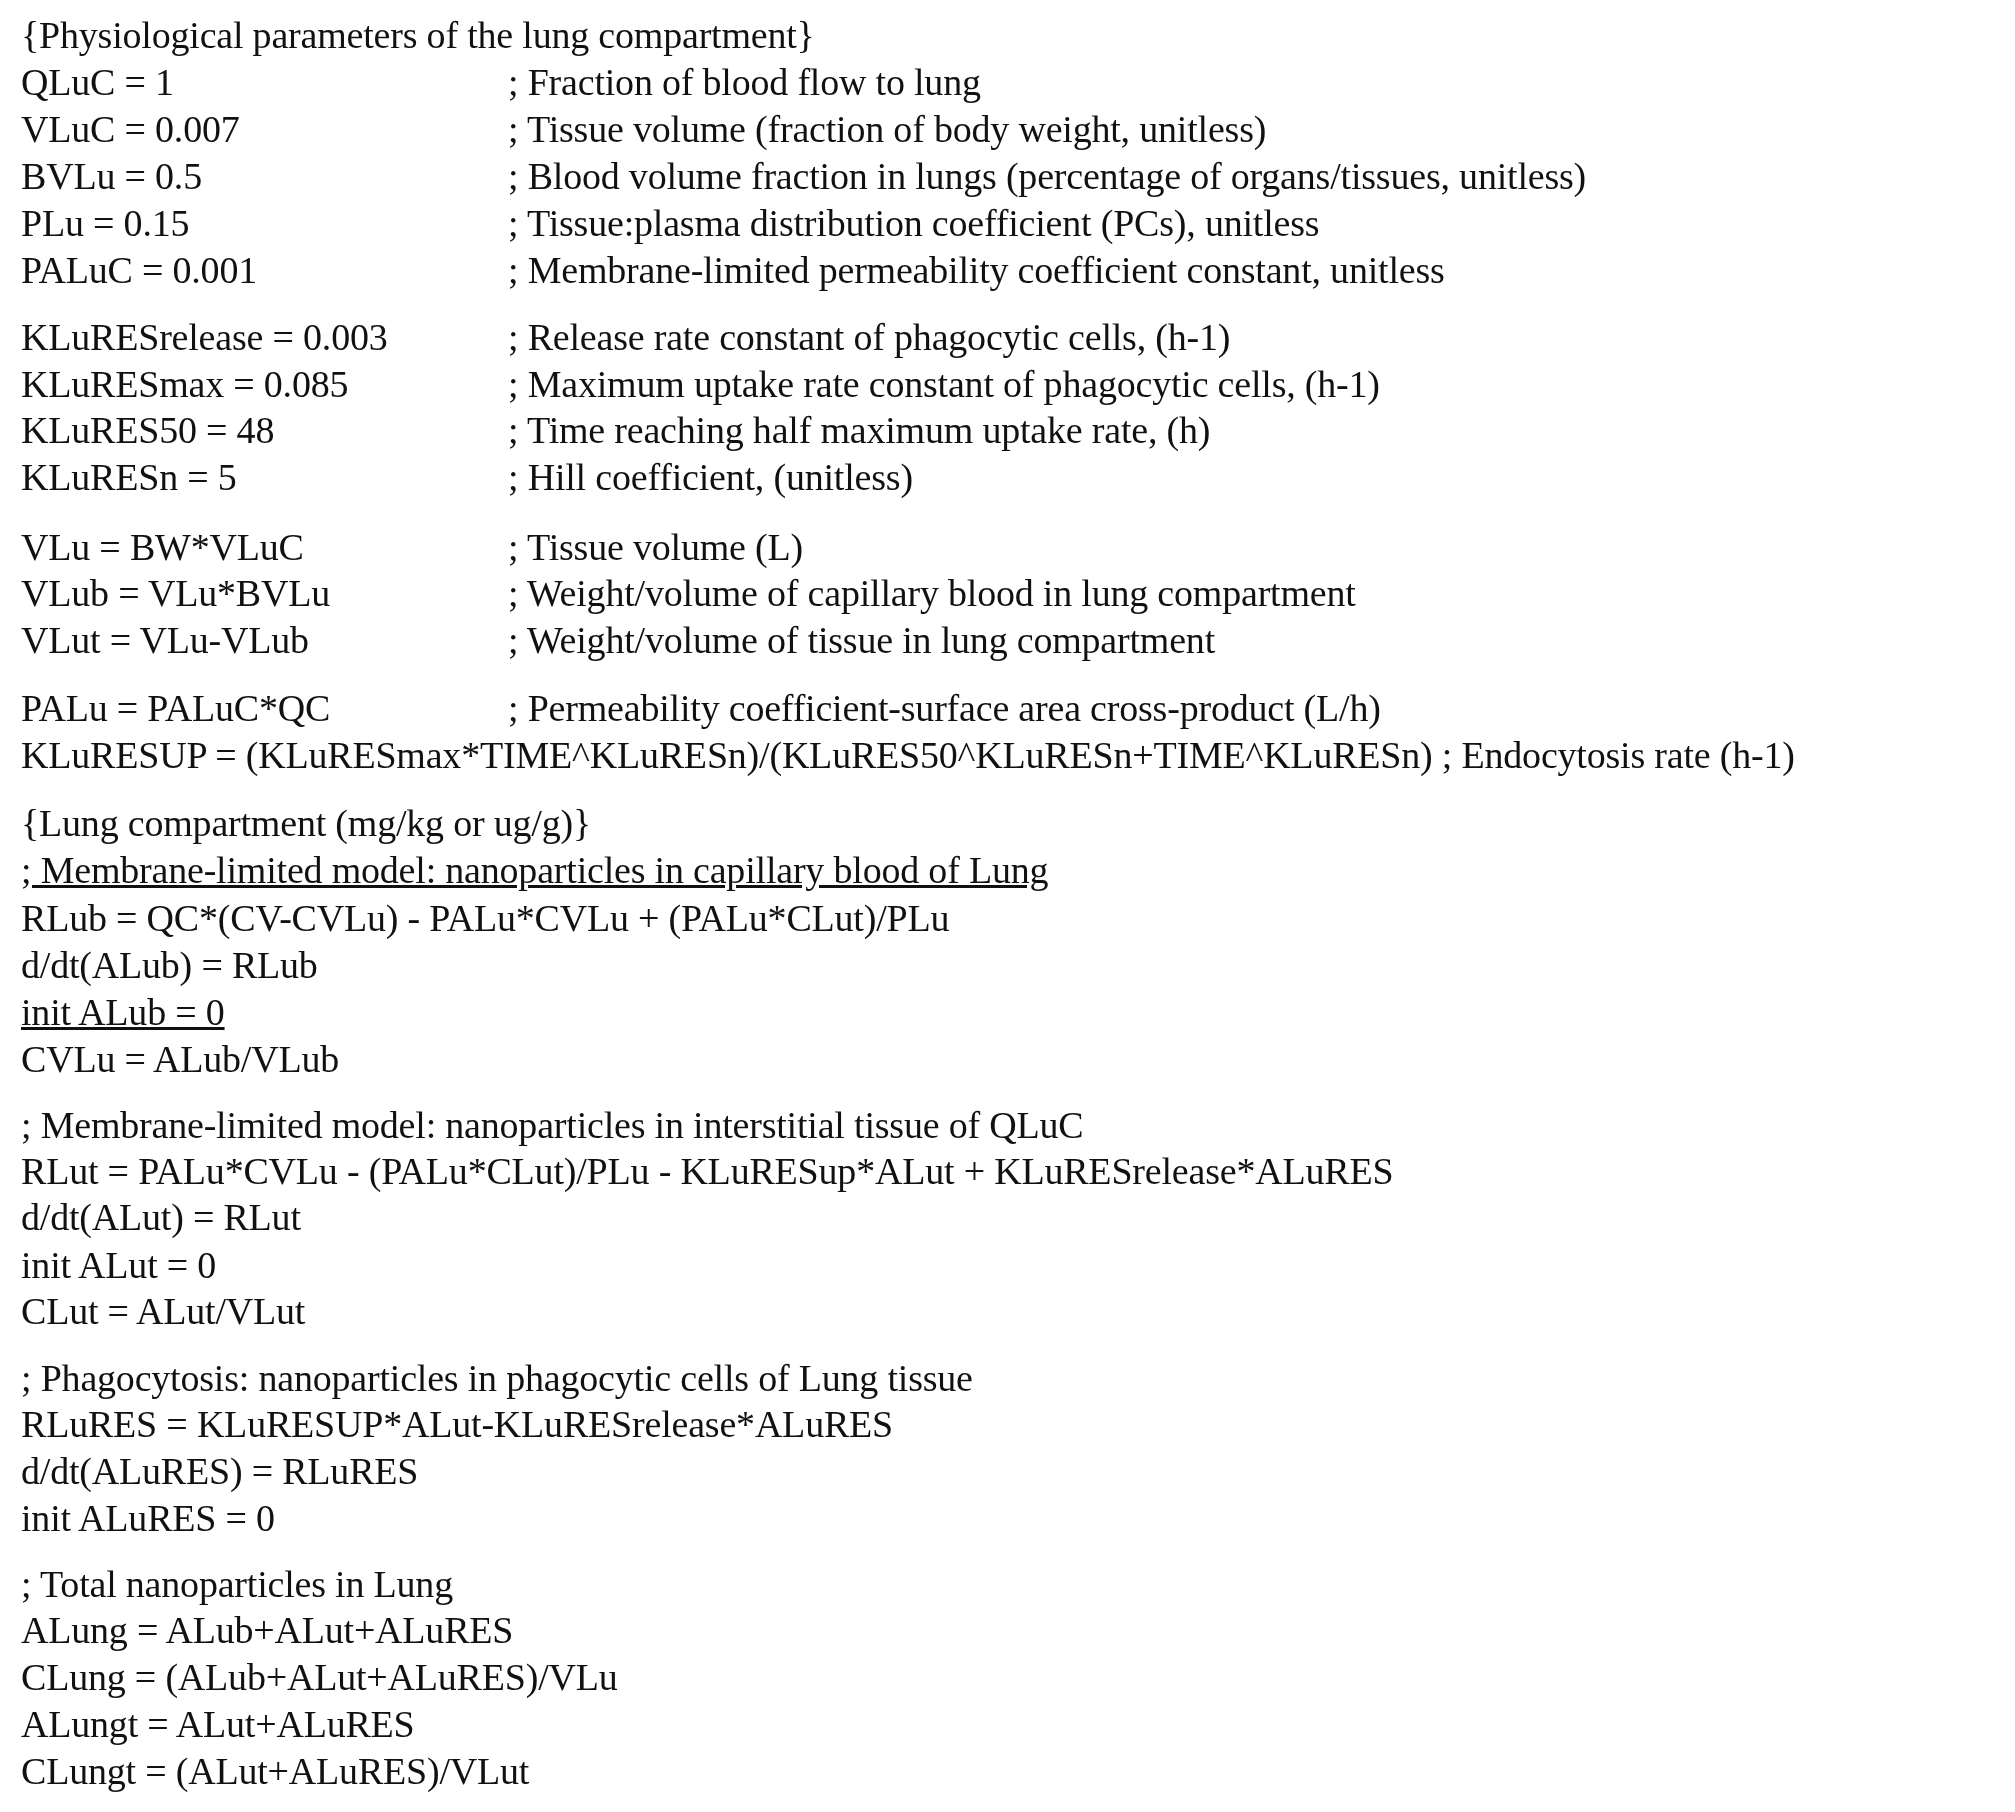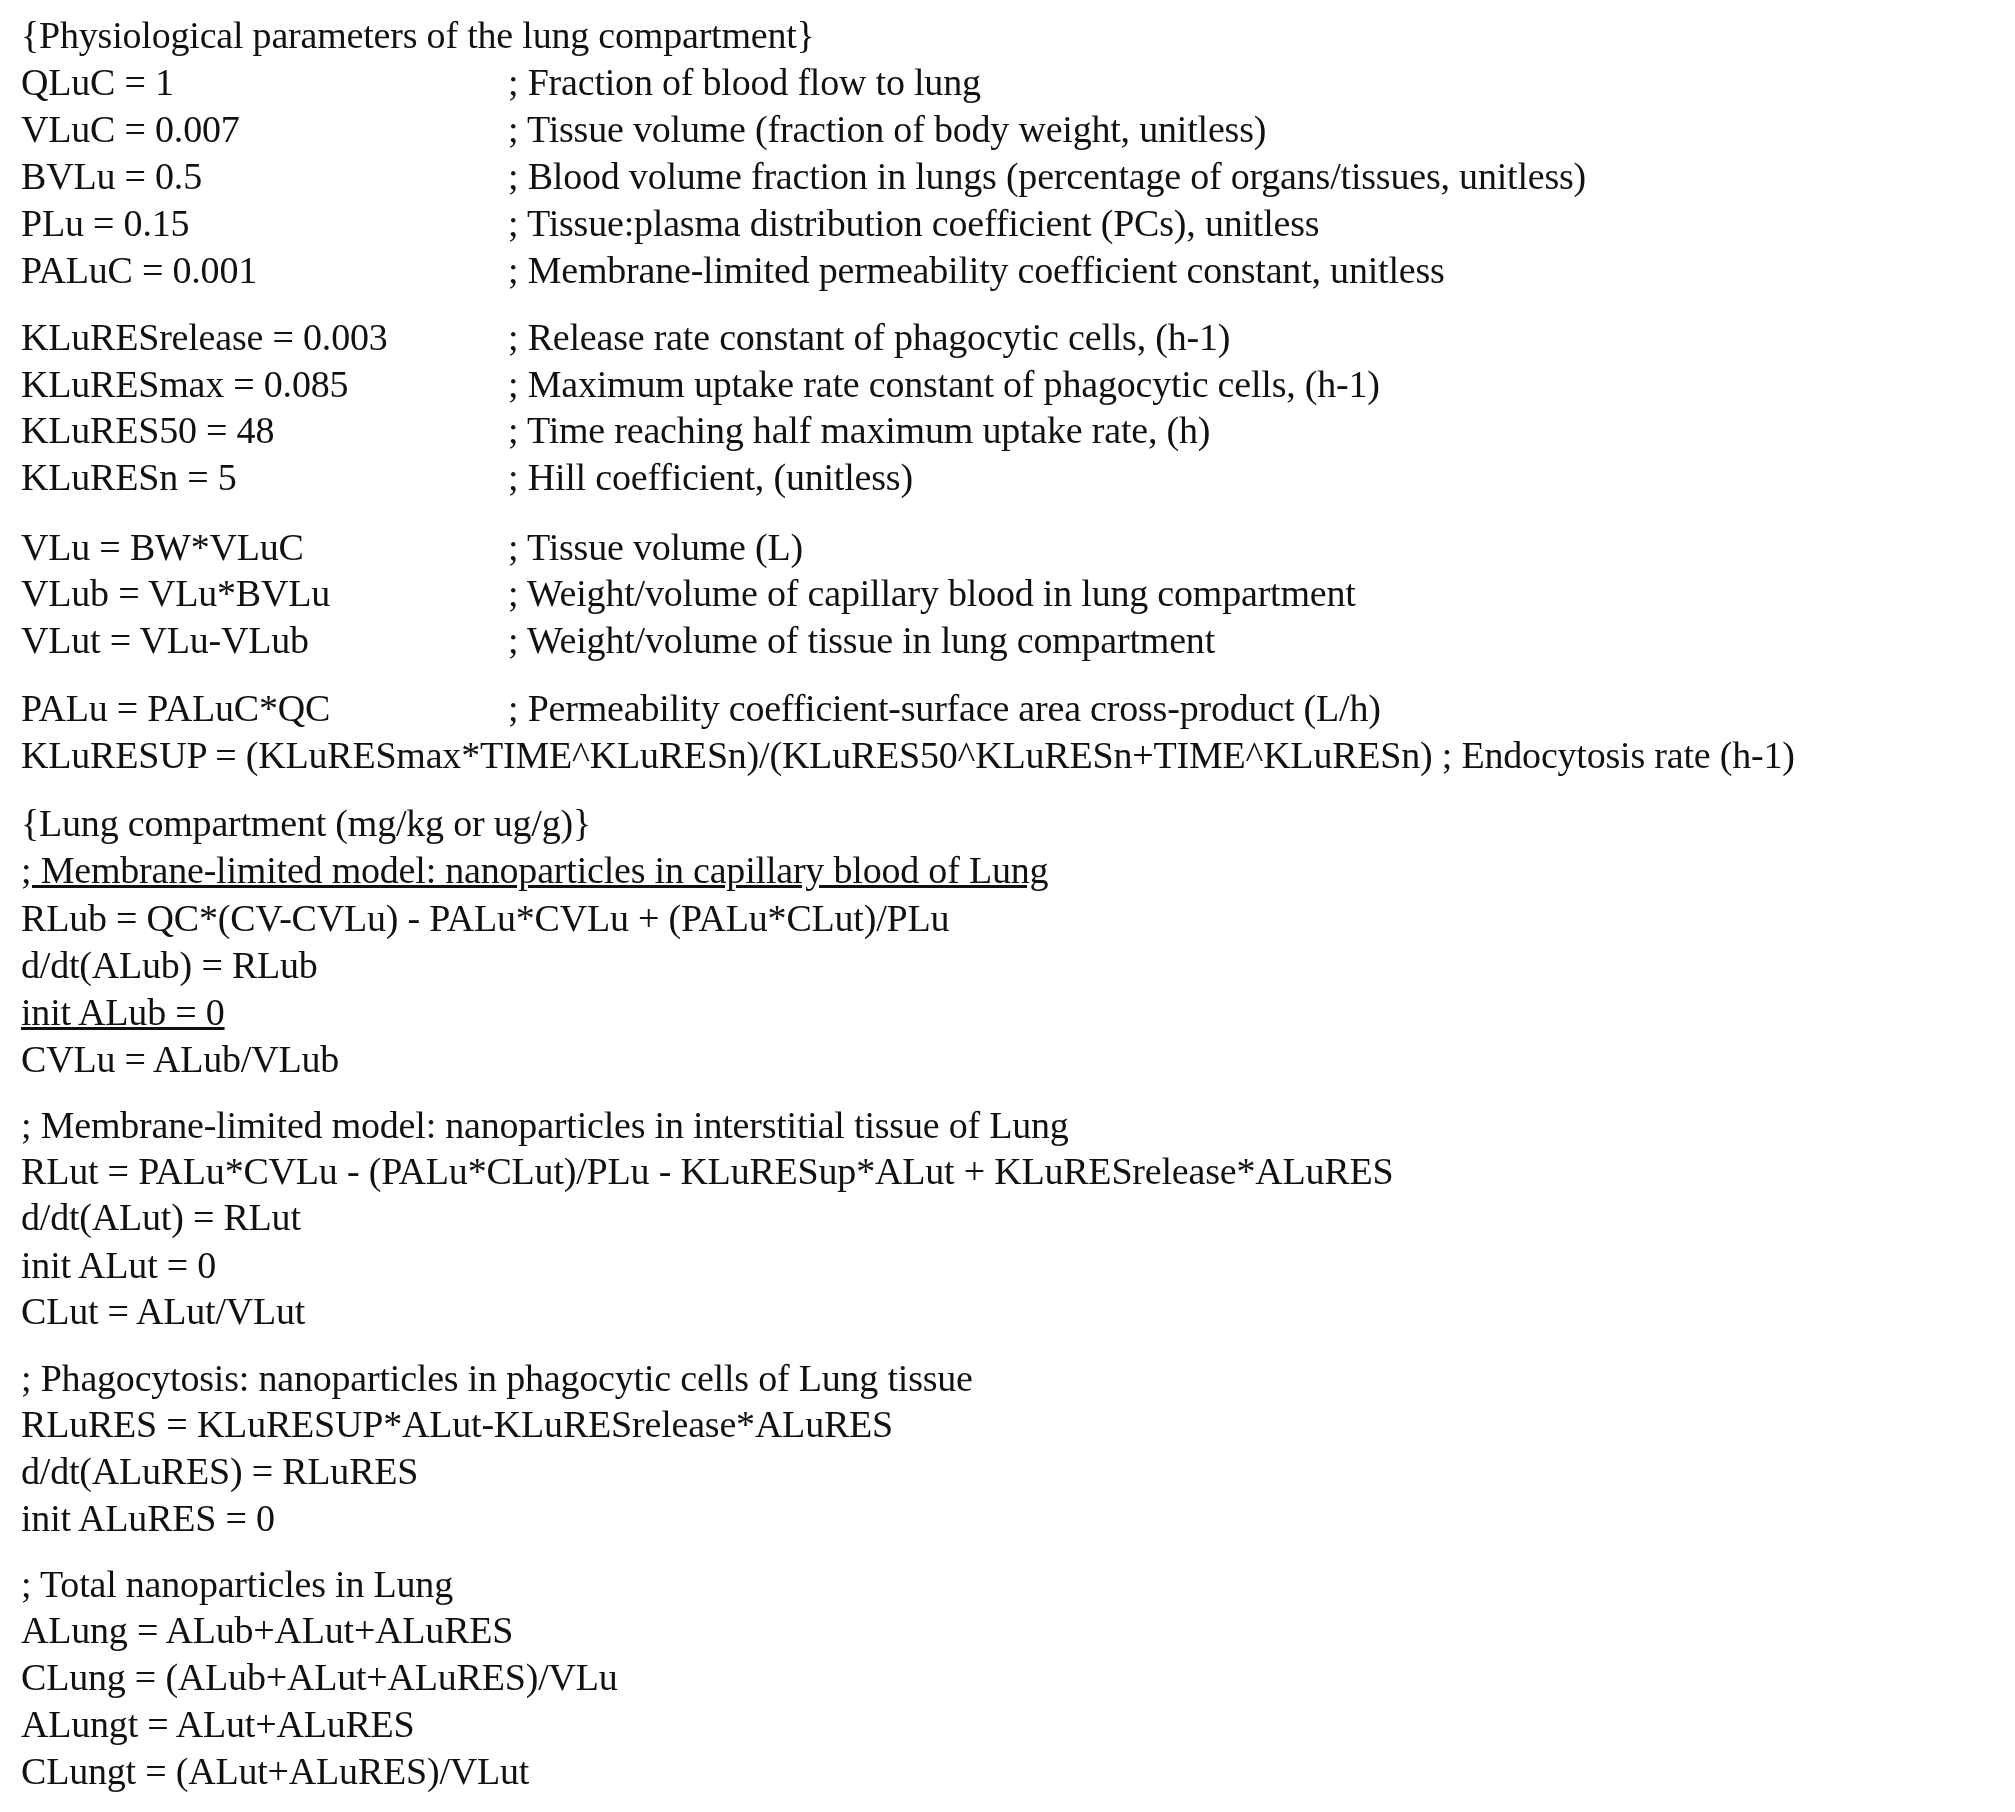--- a/index.html
+++ b/index.html
@@ -71,21 +71,21 @@
     </div>
     <div>
       <div class="line" style="top: 800px;">{Lung compartment (mg/kg or ug/g)}</div>
       <div class="line" style="top: 847px; text-decoration: underline;">; Membrane-limited model: nanoparticles in capillary blood of Lung</div>
       <div class="line" style="top: 895px;">RLub = QC*(CV-CVLu) - PALu*CVLu + (PALu*CLut)/PLu</div>
       <div class="line" style="top: 942px;">d/dt(ALub) = RLub</div>
       <div class="line" style="top: 989px; text-decoration: underline;">init ALub = 0</div>
       <div class="line" style="top: 1036px;">CVLu = ALub/VLub</div>
     </div>
     <div>
-      <div class="line" style="top: 1102px;">; Membrane-limited model: nanoparticles in interstitial tissue of Lung</div>
+      <div class="line" style="top: 1102px;">; Membrane-limited model: nanoparticles in interstitial tissue of QLuC</div>
       <div class="line" style="top: 1148px;">RLut = PALu*CVLu - (PALu*CLut)/PLu - KLuRESup*ALut + KLuRESrelease*ALuRES</div>
       <div class="line" style="top: 1194px; font-family: Liberation Serif, serif;">d/dt(ALut) = RLut</div>
       <div class="line" style="top: 1242px;">init ALut = 0</div>
       <div class="line" style="top: 1288px;">CLut = ALut/VLut</div>
     </div>
     <div>
       <div class="line" style="top: 1355px;">; Phagocytosis: nanoparticles in phagocytic cells of Lung tissue</div>
       <div class="line" style="top: 1401px;">RLuRES = KLuRESUP*ALut-KLuRESrelease*ALuRES</div>
       <div class="line" style="top: 1448px;">d/dt(ALuRES) = RLuRES</div>
       <div class="line" style="top: 1495px; text-align: right;">init ALuRES = 0</div>

